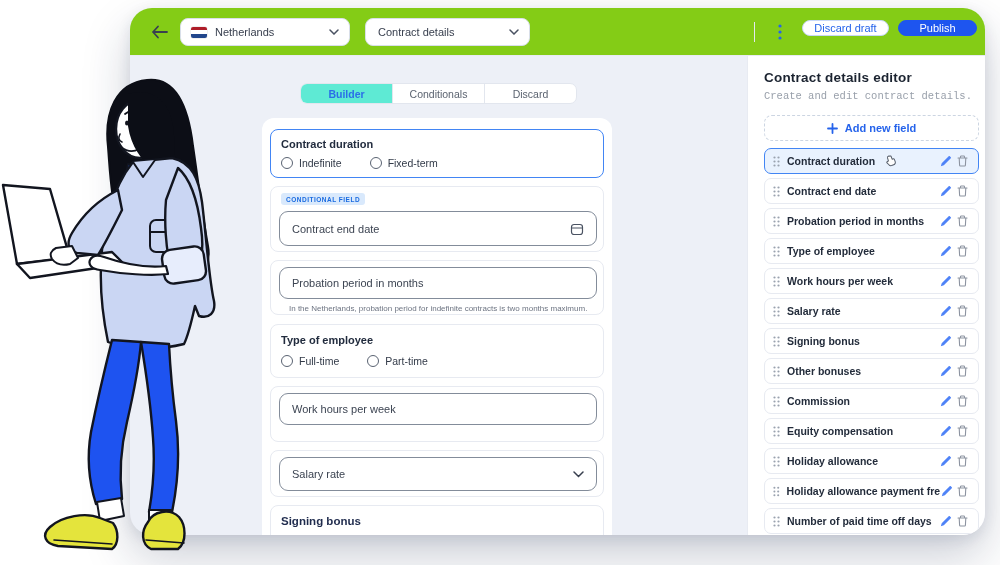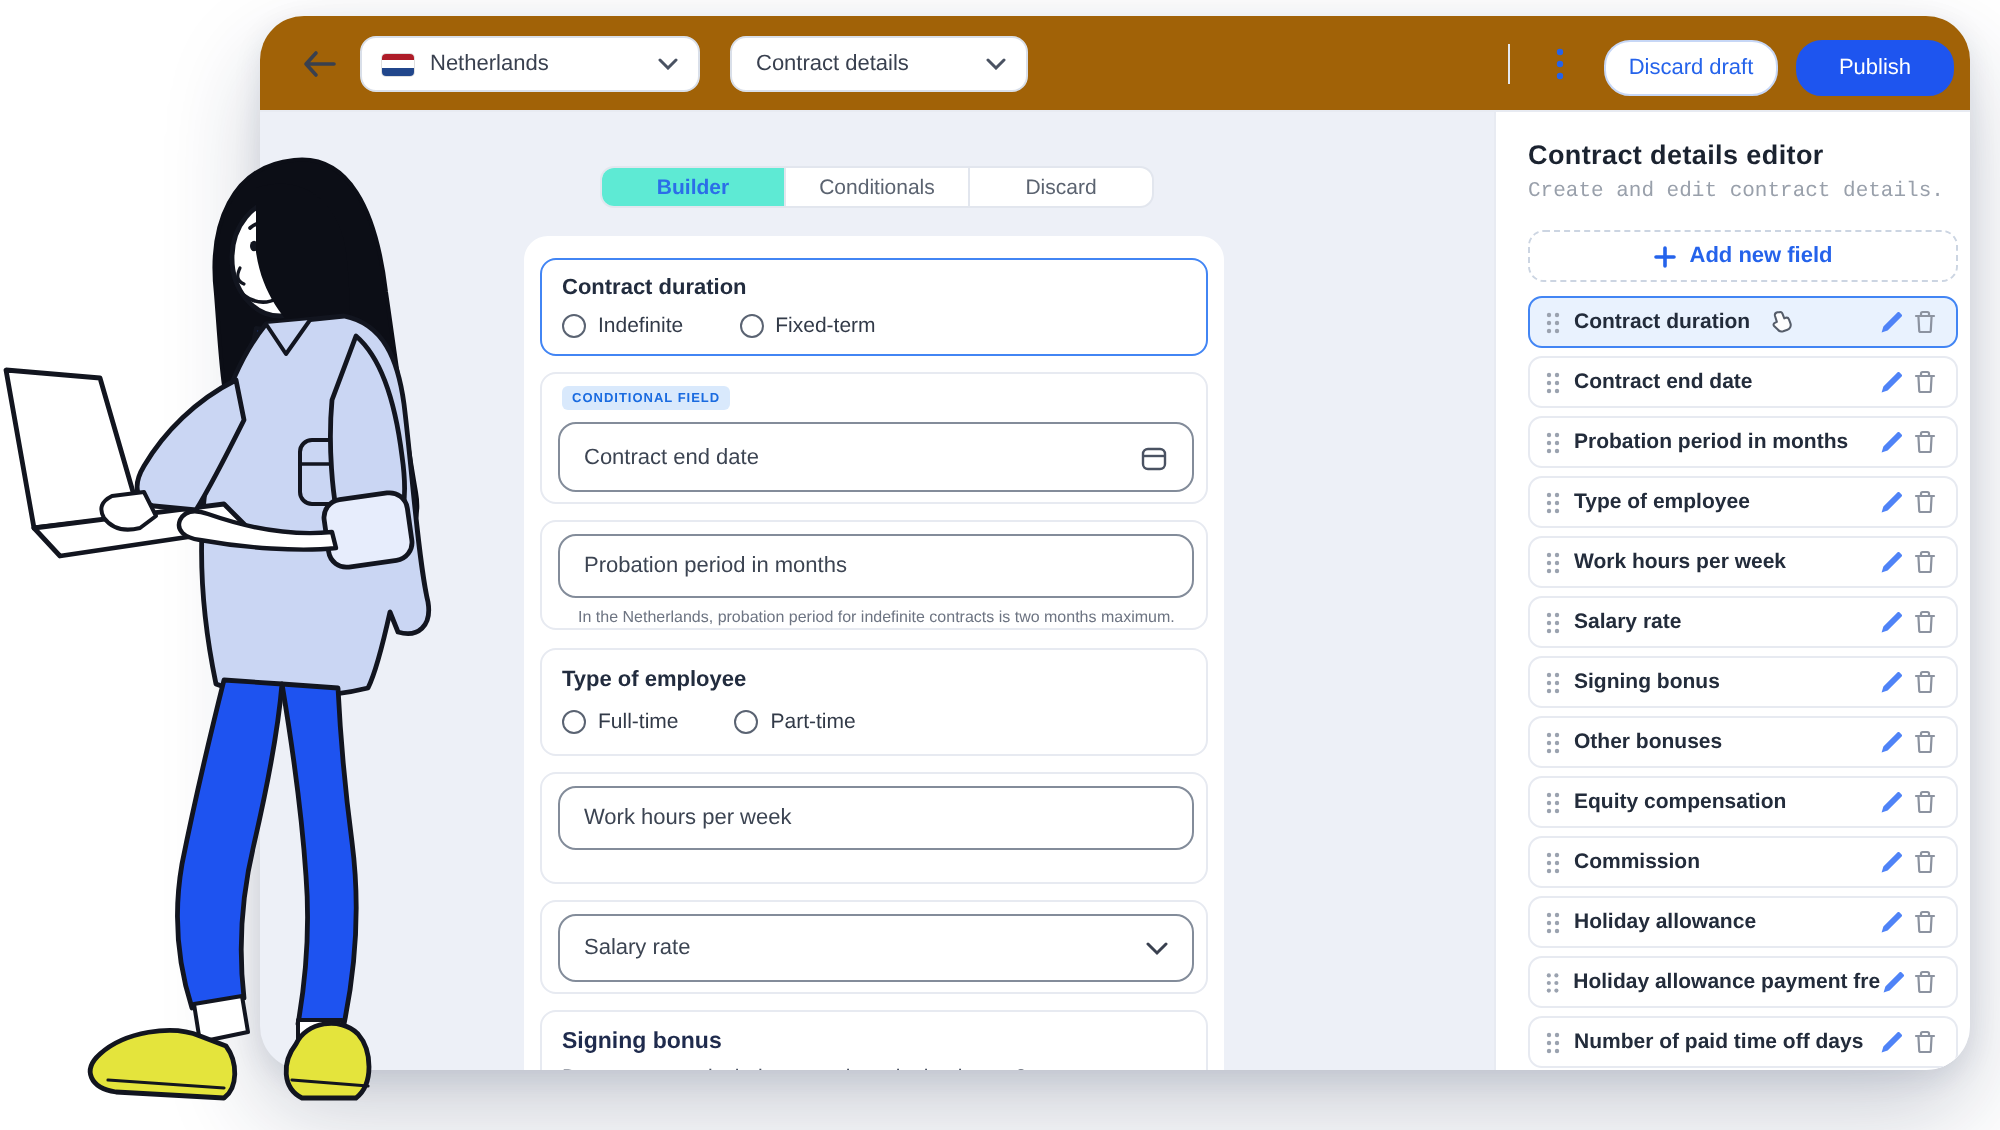--- a/index.html
+++ b/index.html
@@ -5,38 +5,38 @@
   * { margin:0; padding:0; box-sizing:border-box; }
   html,body { width:1000px; height:565px; background:#ffffff; overflow:hidden;
               font-family:"Liberation Sans", sans-serif; }
 
   
   .window { position:absolute; left:130px; top:8px; width:855px; height:527px;
             background:#edf0f7; border-radius:22px; overflow:hidden;
             box-shadow:0 22px 48px rgba(24,36,74,.22), 0 4px 14px rgba(24,36,74,.10); }
 
   
-  .topbar { position:absolute; left:0; top:0; right:0; height:48px; background:#a16207;
+  .topbar { position:absolute; left:0; top:0; right:0; height:48px; background:#84cc16;
             border-bottom:1px solid #e8ebf2; }
   .back-btn { position:absolute; left:18px; top:13px; width:24px; height:22px;
               display:flex; align-items:center; justify-content:center; cursor:pointer; }
   .dd { position:absolute; top:10px; height:28px; background:#fff; border:1px solid #d9dfe9;
         border-radius:8px; display:flex; align-items:center; padding:0 10px; cursor:pointer; }
   .dd1 { left:50px;  width:170px; }
-  .dd2 { left:235px; width:149px; }
+  .dd2 { left:235px; width:165px; }
   .dd .lbl { font-size:11px; color:#39404f; margin-left:8px; flex:1; }
   .dd2 .lbl { margin-left:2px; }
   .flag { width:16px; height:11px; border-radius:2px; overflow:hidden; display:inline-block;
           box-shadow:0 0 0 .5px rgba(0,0,0,.12); flex:0 0 auto; }
   .flag div { height:33.4%; }
   .f-red{background:#ae1c28} .f-wht{background:#fff} .f-blu{background:#21468b}
   .tb-divider { position:absolute; right:230px; top:14px; width:1px; height:20px; background:#e4e8ef; }
   .kebab { position:absolute; right:196px; top:14px; width:18px; height:20px;
            display:flex; align-items:center; justify-content:center; cursor:pointer; }
-  .btn { position:absolute; top:12px; height:28px; border-radius:13px; font-size:11px;
+  .btn { position:absolute; top:12px; height:16px; border-radius:13px; font-size:11px;
          display:flex; align-items:center; justify-content:center; cursor:pointer; }
   .btn-discard { right:96px; width:87px; background:#fff; border:1px solid #c7d7f6; color:#2563eb; }
   .btn-publish { right:8px;  width:79px; background:#1e55ef; border:1px solid #1e55ef; color:#fff; }
 
   
   .main { position:absolute; left:0; top:48px; right:238px; bottom:0; }
 
   .tabs { position:absolute; left:170px; top:27px; width:277px; height:21px;
           display:flex; background:#fff; border:1px solid #e2e6ee; border-radius:7px; overflow:hidden; }
   .tab { flex:1; display:flex; align-items:center; justify-content:center;
@@ -402,44 +402,44 @@
   </div>
         <div class="field-row">
     <svg class="fr-drag" width="7" height="11" viewBox="0 0 7 11" fill="#9aa2af">
       <circle cx="1.5" cy="1.5" r="1.1"></circle>
             <circle cx="5.5" cy="1.5" r="1.1"></circle>
       <circle cx="1.5" cy="5.5" r="1.1"></circle>
             <circle cx="5.5" cy="5.5" r="1.1"></circle>
       <circle cx="1.5" cy="9.5" r="1.1"></circle>
             <circle cx="5.5" cy="9.5" r="1.1"></circle>
     </svg>
+    <span class="fr-label">Commission</span>
+
+    <span class="fr-spacer"></span>
+    <span class="fr-icon">
+      <svg width="12" height="12" viewBox="0 0 12 12" fill="#4f83f7">
+        <path d="M0.8 11.2 l0.9-3 7-7 c0.3-0.3 0.8-0.3 1.1 0 l1 1 c0.3 0.3 0.3 0.8 0 1.1 l-7 7 z"></path>
+      </svg>
+    </span>
+    <span class="fr-icon">
+      <svg width="11" height="12" viewBox="0 0 11 12" fill="none" stroke="#8c93a0" stroke-width="1.1" stroke-linecap="round">
+        <path d="M1 3 h9 M3.5 3 V1.8 c0-.5 .4-.8 .8-.8 h2.4 c.4 0 .8 .3 .8 .8 V3 M2.2 3 l.4 7.2 c0 .5 .4 .8 .8 .8 h4.2 c.4 0 .8-.3 .8-.8 L8.8 3"></path>
+      </svg>
+    </span>
+  </div>
+        <div class="field-row">
+    <svg class="fr-drag" width="7" height="11" viewBox="0 0 7 11" fill="#9aa2af">
+      <circle cx="1.5" cy="1.5" r="1.1"></circle>
+            <circle cx="5.5" cy="1.5" r="1.1"></circle>
+      <circle cx="1.5" cy="5.5" r="1.1"></circle>
+            <circle cx="5.5" cy="5.5" r="1.1"></circle>
+      <circle cx="1.5" cy="9.5" r="1.1"></circle>
+            <circle cx="5.5" cy="9.5" r="1.1"></circle>
+    </svg>
     <span class="fr-label">Equity compensation</span>
-
-    <span class="fr-spacer"></span>
-    <span class="fr-icon">
-      <svg width="12" height="12" viewBox="0 0 12 12" fill="#4f83f7">
-        <path d="M0.8 11.2 l0.9-3 7-7 c0.3-0.3 0.8-0.3 1.1 0 l1 1 c0.3 0.3 0.3 0.8 0 1.1 l-7 7 z"></path>
-      </svg>
-    </span>
-    <span class="fr-icon">
-      <svg width="11" height="12" viewBox="0 0 11 12" fill="none" stroke="#8c93a0" stroke-width="1.1" stroke-linecap="round">
-        <path d="M1 3 h9 M3.5 3 V1.8 c0-.5 .4-.8 .8-.8 h2.4 c.4 0 .8 .3 .8 .8 V3 M2.2 3 l.4 7.2 c0 .5 .4 .8 .8 .8 h4.2 c.4 0 .8-.3 .8-.8 L8.8 3"></path>
-      </svg>
-    </span>
-  </div>
-        <div class="field-row">
-    <svg class="fr-drag" width="7" height="11" viewBox="0 0 7 11" fill="#9aa2af">
-      <circle cx="1.5" cy="1.5" r="1.1"></circle>
-            <circle cx="5.5" cy="1.5" r="1.1"></circle>
-      <circle cx="1.5" cy="5.5" r="1.1"></circle>
-            <circle cx="5.5" cy="5.5" r="1.1"></circle>
-      <circle cx="1.5" cy="9.5" r="1.1"></circle>
-            <circle cx="5.5" cy="9.5" r="1.1"></circle>
-    </svg>
-    <span class="fr-label">Commission</span>
 
     <span class="fr-spacer"></span>
     <span class="fr-icon">
       <svg width="12" height="12" viewBox="0 0 12 12" fill="#4f83f7">
         <path d="M0.8 11.2 l0.9-3 7-7 c0.3-0.3 0.8-0.3 1.1 0 l1 1 c0.3 0.3 0.3 0.8 0 1.1 l-7 7 z"></path>
       </svg>
     </span>
     <span class="fr-icon">
       <svg width="11" height="12" viewBox="0 0 11 12" fill="none" stroke="#8c93a0" stroke-width="1.1" stroke-linecap="round">
         <path d="M1 3 h9 M3.5 3 V1.8 c0-.5 .4-.8 .8-.8 h2.4 c.4 0 .8 .3 .8 .8 V3 M2.2 3 l.4 7.2 c0 .5 .4 .8 .8 .8 h4.2 c.4 0 .8-.3 .8-.8 L8.8 3"></path>

